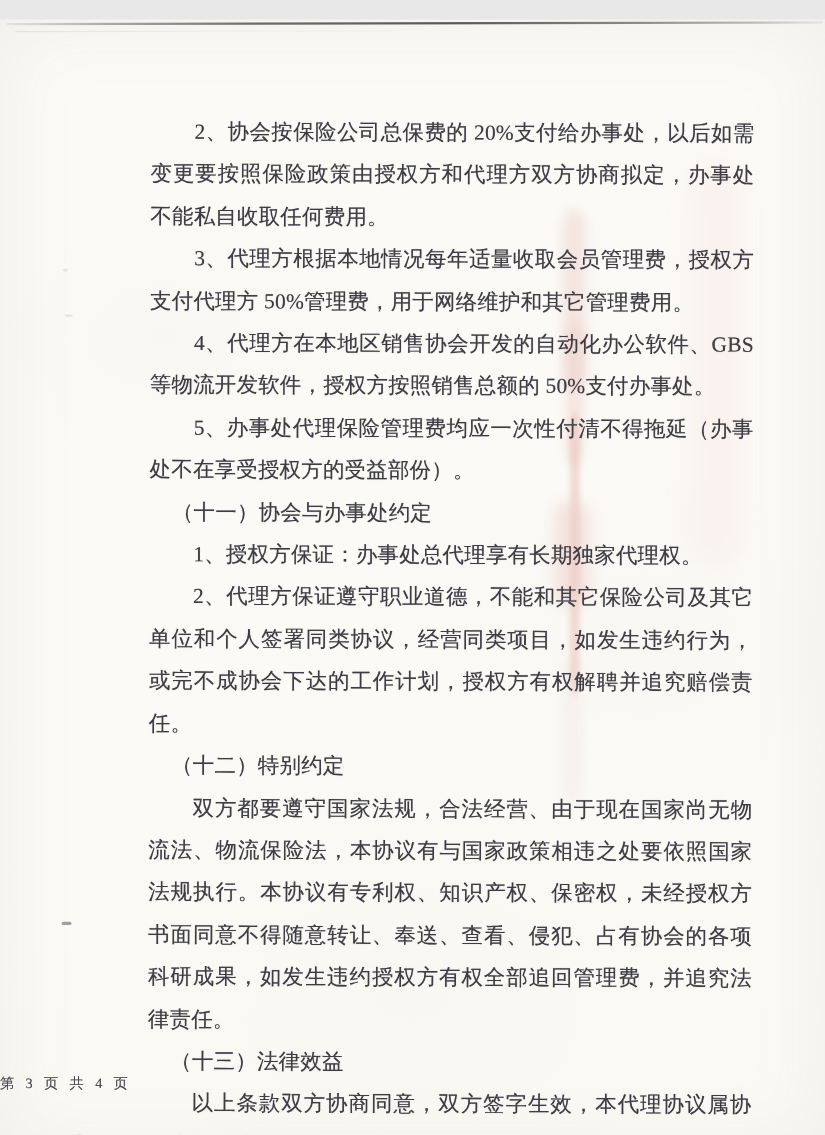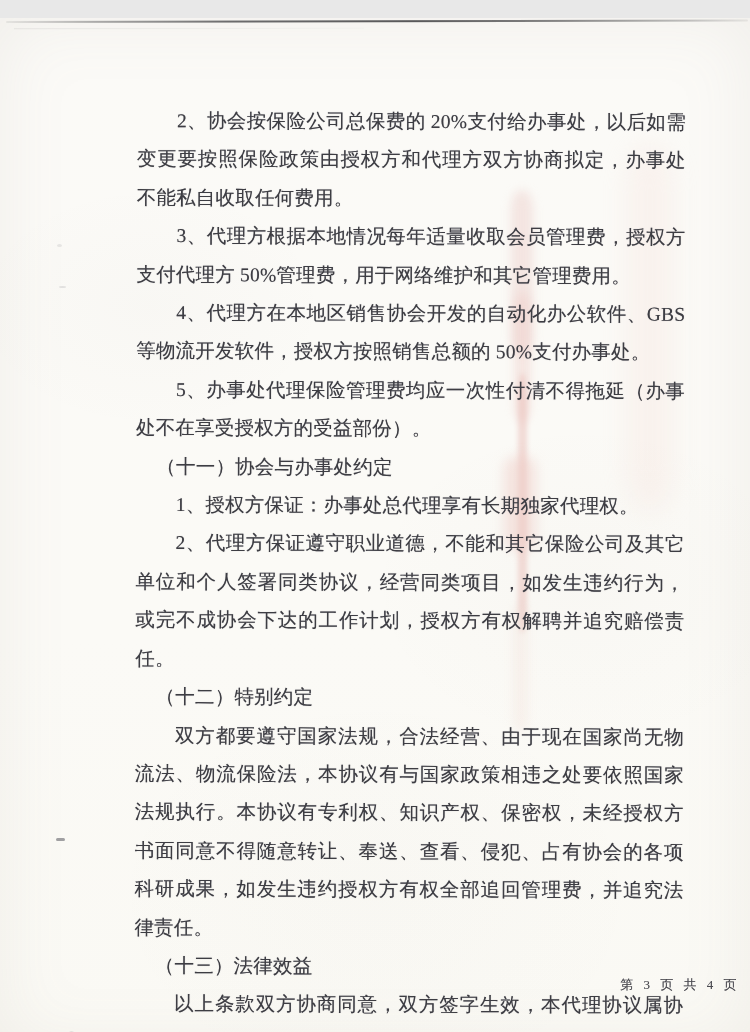--- a/index.html
+++ b/index.html
@@ -82,21 +82,21 @@
     text-align: justify;
     letter-spacing: 0.2px;
   }
   .content p.indent  { text-indent: 2.05em; }
   .content p.heading { text-indent: 1.05em; text-align: left; }
   .footer {
     position: absolute;
     top: 958px;
     left: 0;
     right: 10px;
-    text-align: right;
+    text-align: left;
     font-size: 13px;
     letter-spacing: 3.5px;
     color: #4a4a50;
     text-shadow: 0 0 0.5px rgba(80,80,90,0.5);
   }
 </style>
 </head>
 <body>
 
 <div class="page">

